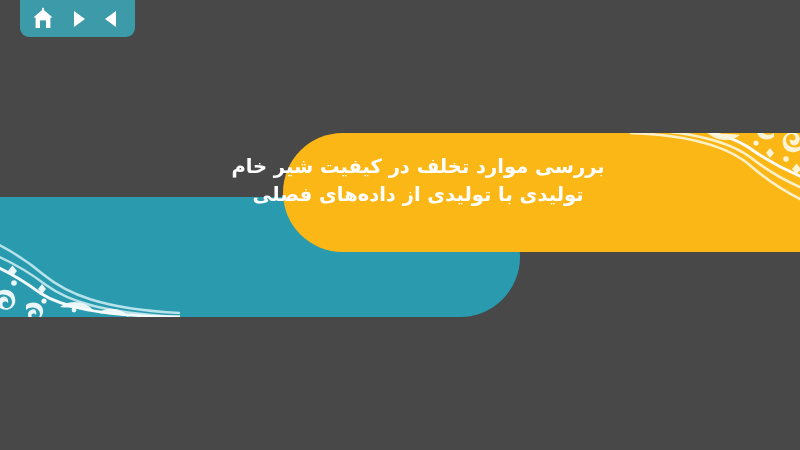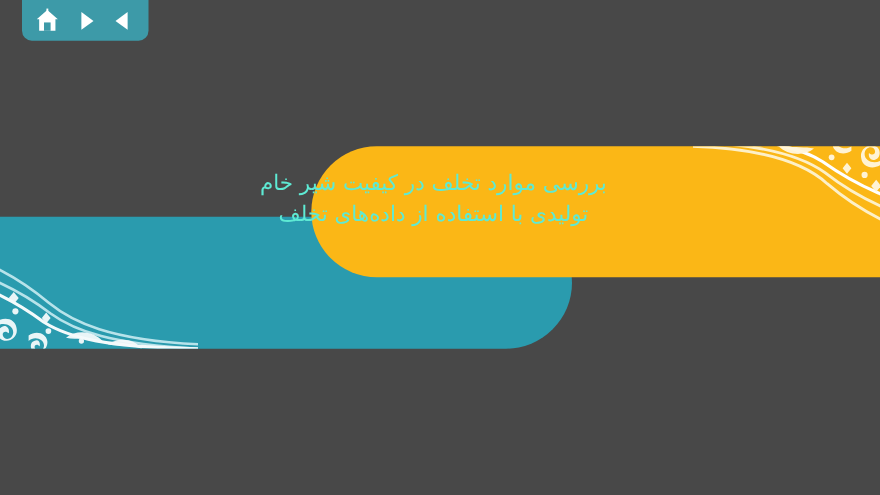--- a/index.html
+++ b/index.html
@@ -90,30 +90,30 @@
     right: 0;
     top: 0;
     width: 230px;
     height: 110px;
     pointer-events: none;
   }
 
   
   #title-block {
     position: absolute;
-    right: 196px;
+    right: 172px;
     top: 153px;
     width: 420px;
     text-align: center;
     direction: rtl;
     z-index: 30;
     line-height: 1.42;
-    color: #5eead4;
+    color: #ffffff;
     font-size: 19.5px;
-    font-weight: normal;
+    font-weight: bold;
     letter-spacing: 0.2px;
   }
   #title-block .title-line { display: block; white-space: nowrap; }
 </style>
 </head>
 <body>
 
 <div id="slide">
 
   <div id="teal-band">
@@ -170,21 +170,21 @@
         <path d="M216,70 l4.5,-5.5 l4.5,5.5 l-4.5,5.5 z"></path>
         <path d="M136,20 l4,-5 l4,5 l-4,5 z"></path>
         <path d="M110,2 c-10,8 -26,6 -34,-4 c12,4 24,2 34,4 z"></path>
         <path d="M72,-4 c-10,7 -24,5 -31,-4 c11,4 22,2 31,4 z"></path>
       </g>
     </svg>
   </div>
 
   <div id="title-block">
     <span class="title-line">بررسی موارد تخلف در کیفیت شیر خام</span>
-    <span class="title-line">تولیدی با استفاده از داده‌های تخلف</span>
+    <span class="title-line">تولیدی با تولیدی از داده‌های فصلی</span>
   </div>
 
   <div id="navbar">
     <button class="nav-btn">
       <svg width="22" height="22" viewBox="0 0 22 22">
         <polygon points="15,3 15,19 4,11" fill="#ffffff"></polygon>
       </svg>
     </button>
     <button class="nav-btn">
       <svg width="22" height="22" viewBox="0 0 22 22">

